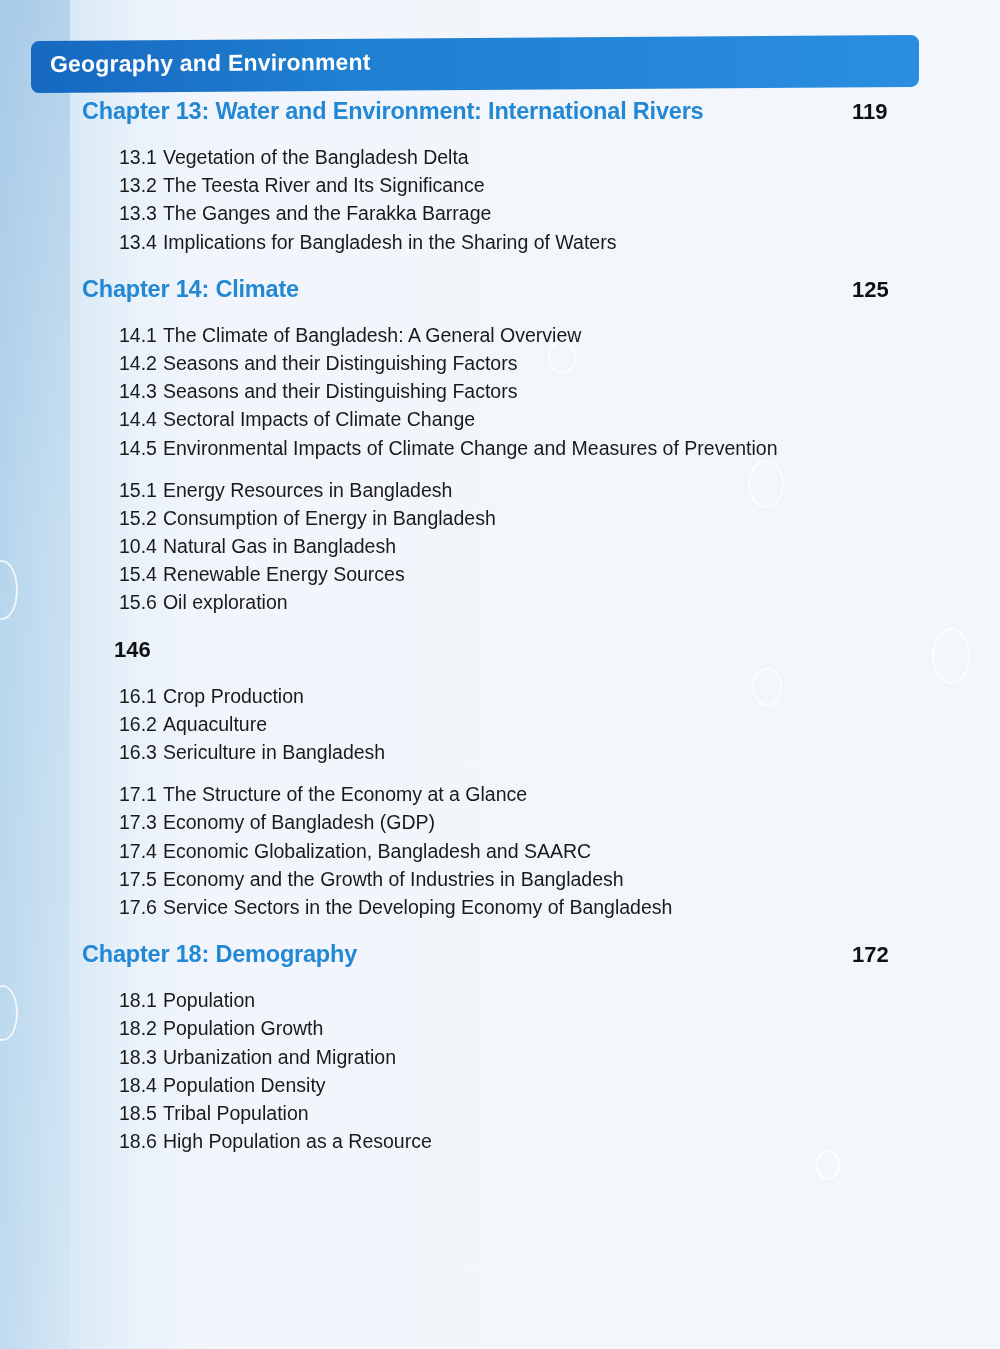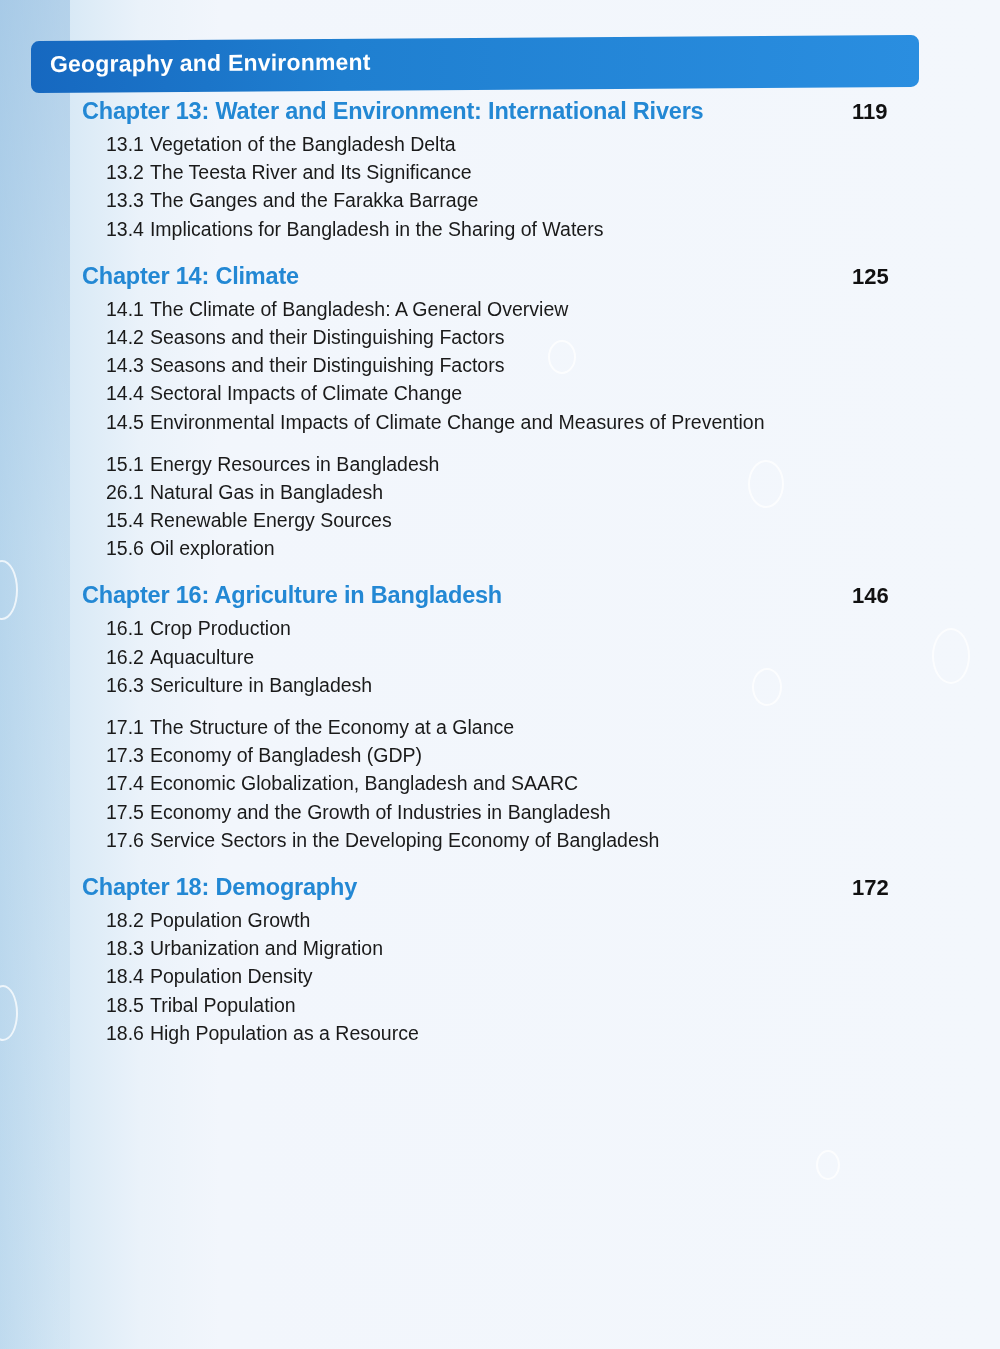--- a/index.html
+++ b/index.html
@@ -42,21 +42,21 @@
       height: 38px; line-height: 38px;
     }
     .chapter-title {
       color: #2388d4; font-size: 23.5px; font-weight: bold; letter-spacing: -0.2px;
     }
     .chapter-page {
       color: #111; font-size: 22px; font-weight: bold; width: 60px; text-align: left;
       margin-right: 0px;
       margin-left: 32px;
     }
-    .sections { list-style: none; margin: 0; padding: 0 0 0 24px; }
+    .sections { list-style: none; margin: 13px; padding: 0 0 0 24px; }
     .section {
       font-size: 19.5px; line-height: 28.2px; height: 28.2px; color: #1a1a1a;
       white-space: nowrap;
     }
     .section-num { margin-right: 6px; }
   </style>
 </head>
 <body>
 
 <div class="edge-shadow"></div>
@@ -94,28 +94,28 @@
         <li class="section"><span class="section-num">14.1</span><span class="section-title">The Climate of Bangladesh: A General Overview</span></li>
         <li class="section"><span class="section-num">14.2</span><span class="section-title">Seasons and their Distinguishing Factors</span></li>
         <li class="section"><span class="section-num">14.3</span><span class="section-title">Seasons and their Distinguishing Factors</span></li>
         <li class="section"><span class="section-num">14.4</span><span class="section-title">Sectoral Impacts of Climate Change</span></li>
         <li class="section"><span class="section-num">14.5</span><span class="section-title">Environmental Impacts of Climate Change and Measures of Prevention</span></li>
       </ul>
     </div>
     <div class="chapter">
       <ul class="sections">
         <li class="section"><span class="section-num">15.1</span><span class="section-title">Energy Resources in Bangladesh</span></li>
-        <li class="section"><span class="section-num">26.1</span><span class="section-title">Natural Gas in Bangladesh</span></li>
+        <li class="section"><span class="section-num">15.2</span><span class="section-title">Consumption of Energy in Bangladesh</span></li>
+        <li class="section"><span class="section-num">10.4</span><span class="section-title">Natural Gas in Bangladesh</span></li>
         <li class="section"><span class="section-num">15.4</span><span class="section-title">Renewable Energy Sources</span></li>
         <li class="section"><span class="section-num">15.6</span><span class="section-title">Oil exploration</span></li>
       </ul>
     </div>
     <div class="chapter">
       <div class="chapter-head">
-        <span class="chapter-title">Chapter 16: Agriculture in Bangladesh</span>
         <span class="chapter-page">146</span>
       </div>
       <ul class="sections">
         <li class="section"><span class="section-num">16.1</span><span class="section-title">Crop Production</span></li>
         <li class="section"><span class="section-num">16.2</span><span class="section-title">Aquaculture</span></li>
         <li class="section"><span class="section-num">16.3</span><span class="section-title">Sericulture in Bangladesh</span></li>
       </ul>
     </div>
     <div class="chapter">
       <ul class="sections">
@@ -125,20 +125,21 @@
         <li class="section"><span class="section-num">17.5</span><span class="section-title">Economy and the Growth of Industries in Bangladesh</span></li>
         <li class="section"><span class="section-num">17.6</span><span class="section-title">Service Sectors in the Developing Economy of Bangladesh</span></li>
       </ul>
     </div>
     <div class="chapter">
       <div class="chapter-head">
         <span class="chapter-title">Chapter 18: Demography</span>
         <span class="chapter-page">172</span>
       </div>
       <ul class="sections">
+        <li class="section"><span class="section-num">18.1</span><span class="section-title">Population</span></li>
         <li class="section"><span class="section-num">18.2</span><span class="section-title">Population Growth</span></li>
         <li class="section"><span class="section-num">18.3</span><span class="section-title">Urbanization and Migration</span></li>
         <li class="section"><span class="section-num">18.4</span><span class="section-title">Population Density</span></li>
         <li class="section"><span class="section-num">18.5</span><span class="section-title">Tribal Population</span></li>
         <li class="section"><span class="section-num">18.6</span><span class="section-title">High Population as a Resource</span></li>
       </ul>
     </div>
   </div>
 
 </body></html>

